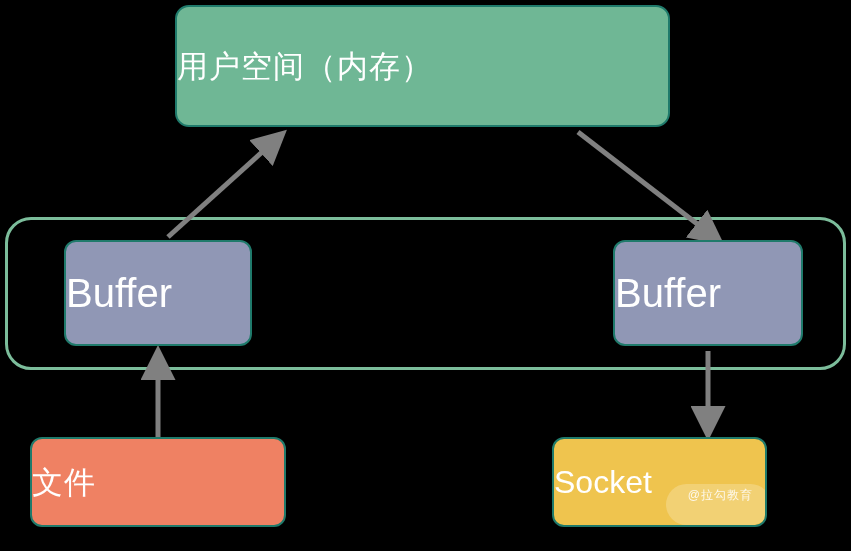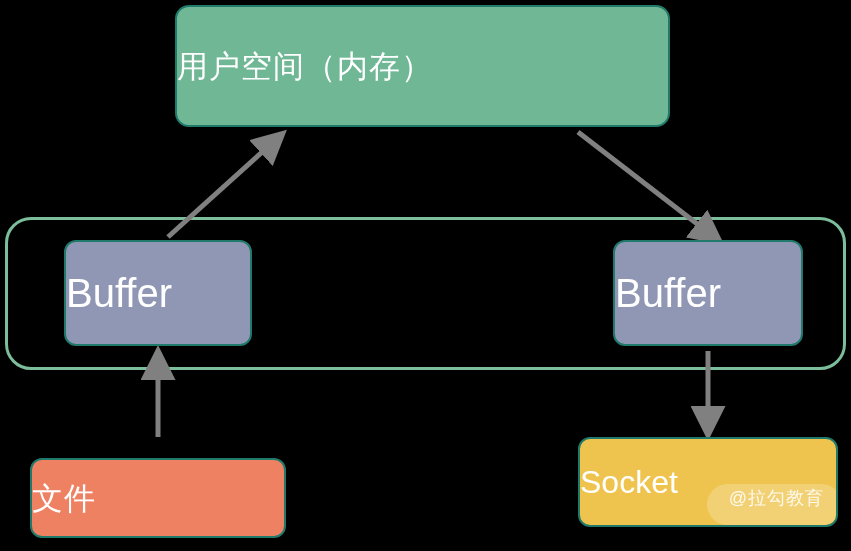--- a/index.html
+++ b/index.html
@@ -68,49 +68,48 @@
   }
   #buffer-left  { left: 64px;  width: 188px; }
   #buffer-right { left: 613px; width: 190px; }
   .buffer .node-label { font-size: 40px; }
 
   
   #file-node {
     left: 30px;
     top: 437px;
     width: 256px;
-    height: 80px;
+    height: 90px;
     background: #ef8163;
     border-color: #1f7a6b;
-    margin-top: 21px;
   }
   #file-node .node-label { font-size: 31px; letter-spacing: 1px; }
 
   
   #socket-node {
-    left: 578px;
+    left: 552px;
     top: 437px;
-    width: 260px;
+    width: 215px;
     height: 90px;
     background: #efc44e;
     border-color: #1f7a6b;
     overflow: hidden;
   }
   #socket-node .node-label { font-size: 32px; }
 
   
   #watermark {
     position: absolute;
     right: -6px;
     bottom: 0px;
-    padding: 5px 18px 16px 22px;
+    padding: 5px 18px 23px 22px;
     background: rgba(255,255,255,0.22);
     border-radius: 22px;
     color: rgba(255,255,255,0.85);
-    font-size: 18px;
+    font-size: 12px;
     line-height: 1.1;
     white-space: nowrap;
     letter-spacing: 1px;
   }
 
   
   #arrows {
     position: absolute;
     left: 0;
     top: 0;

